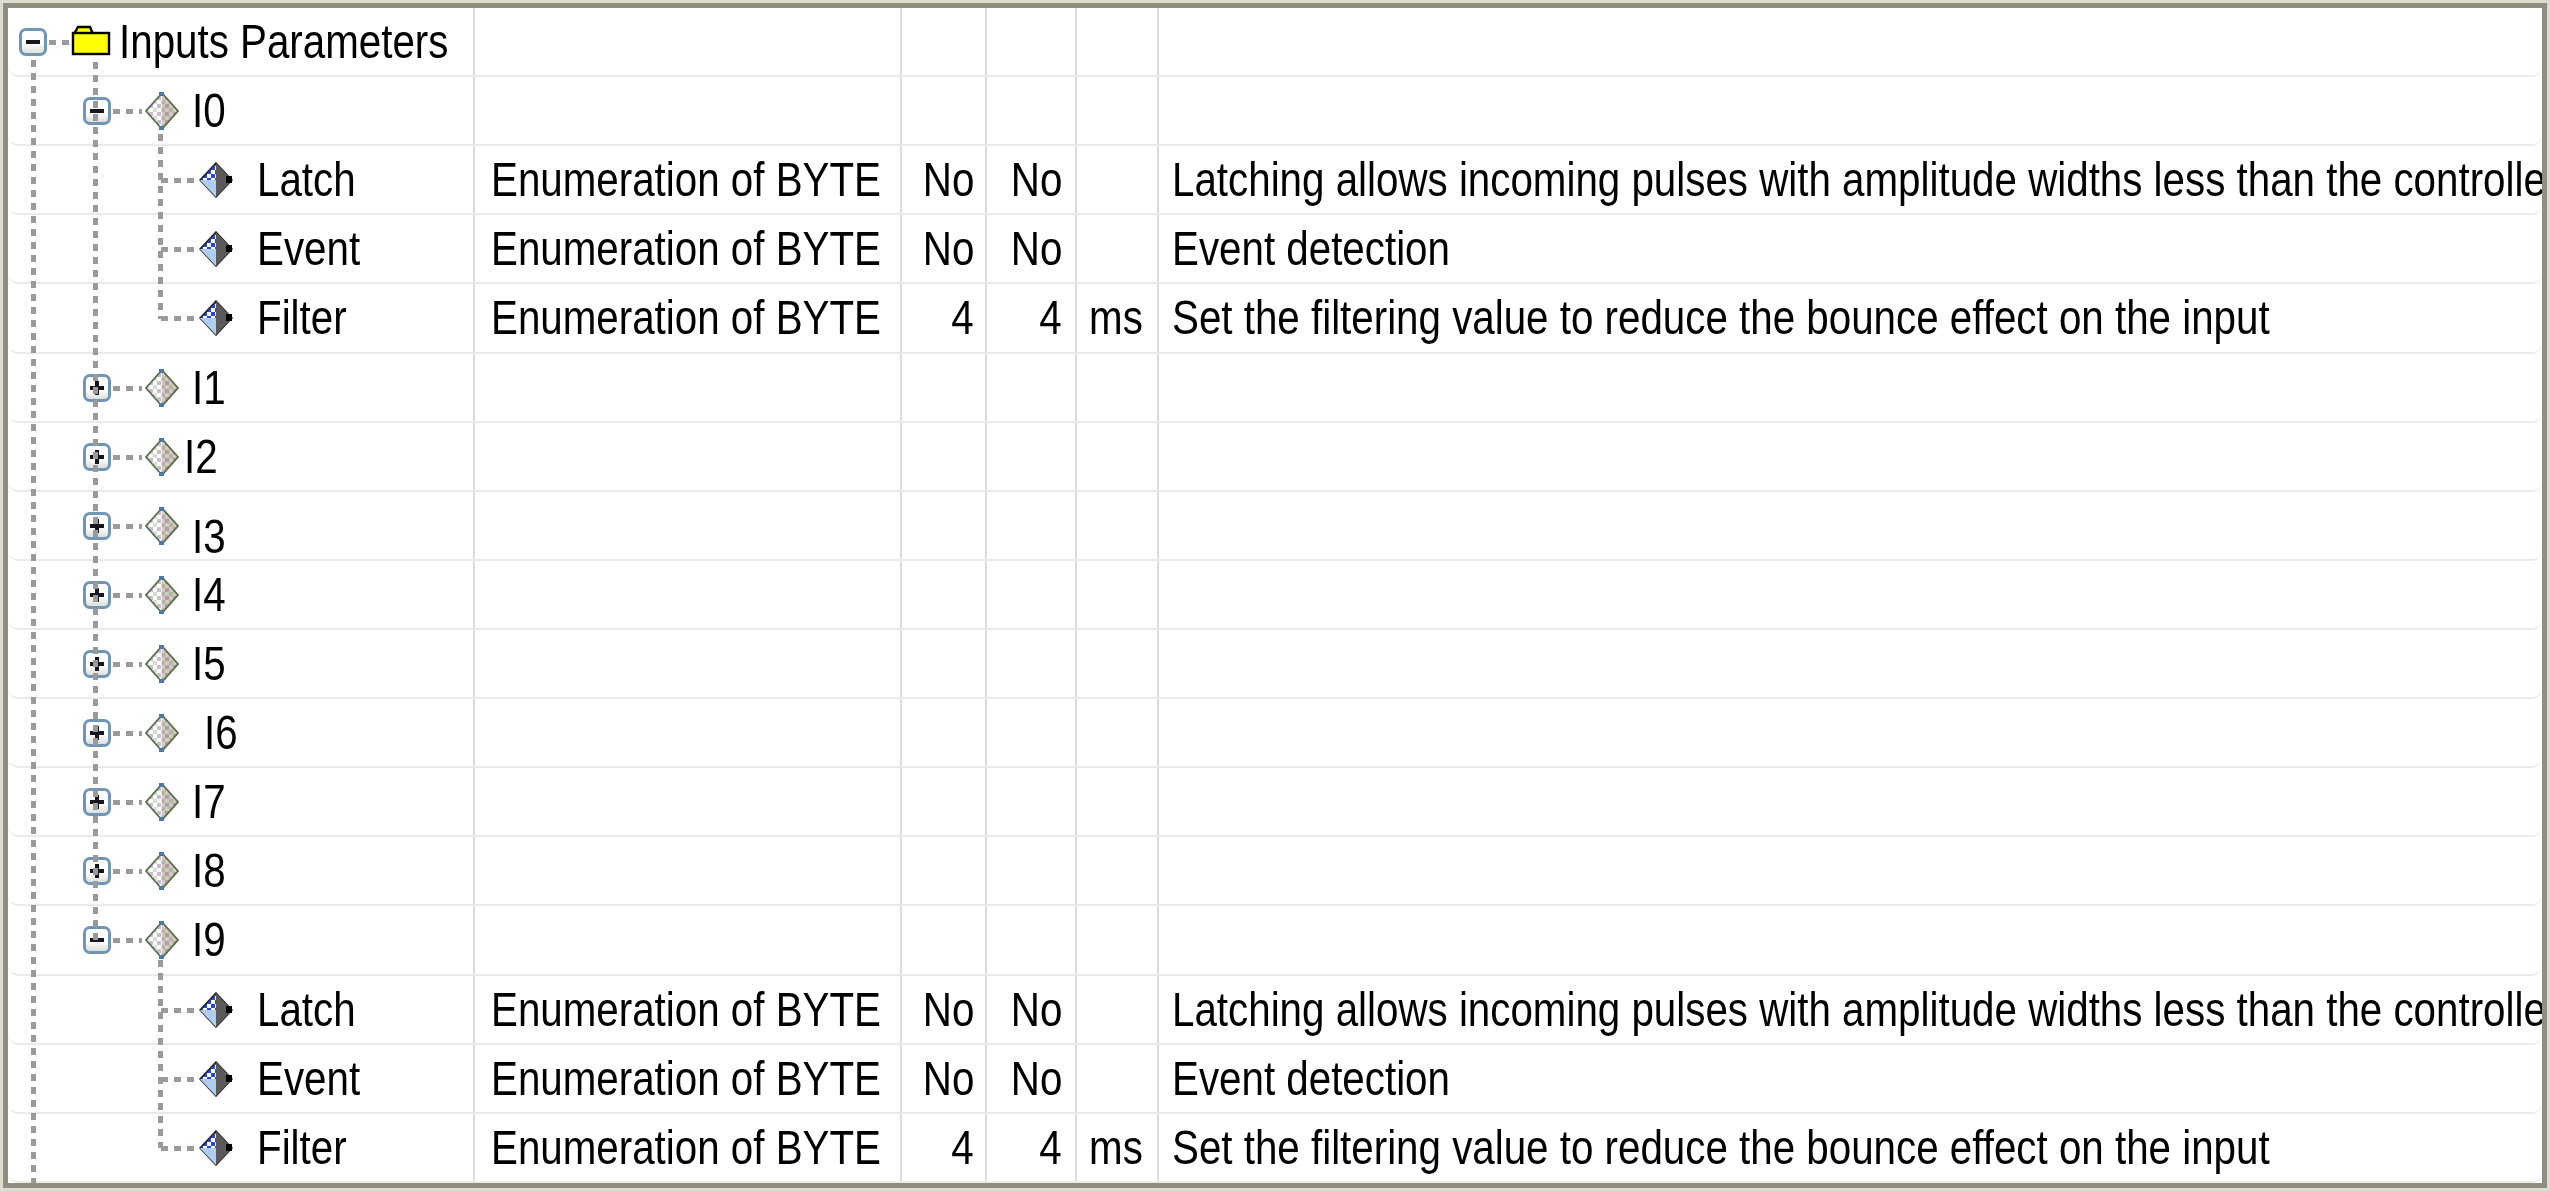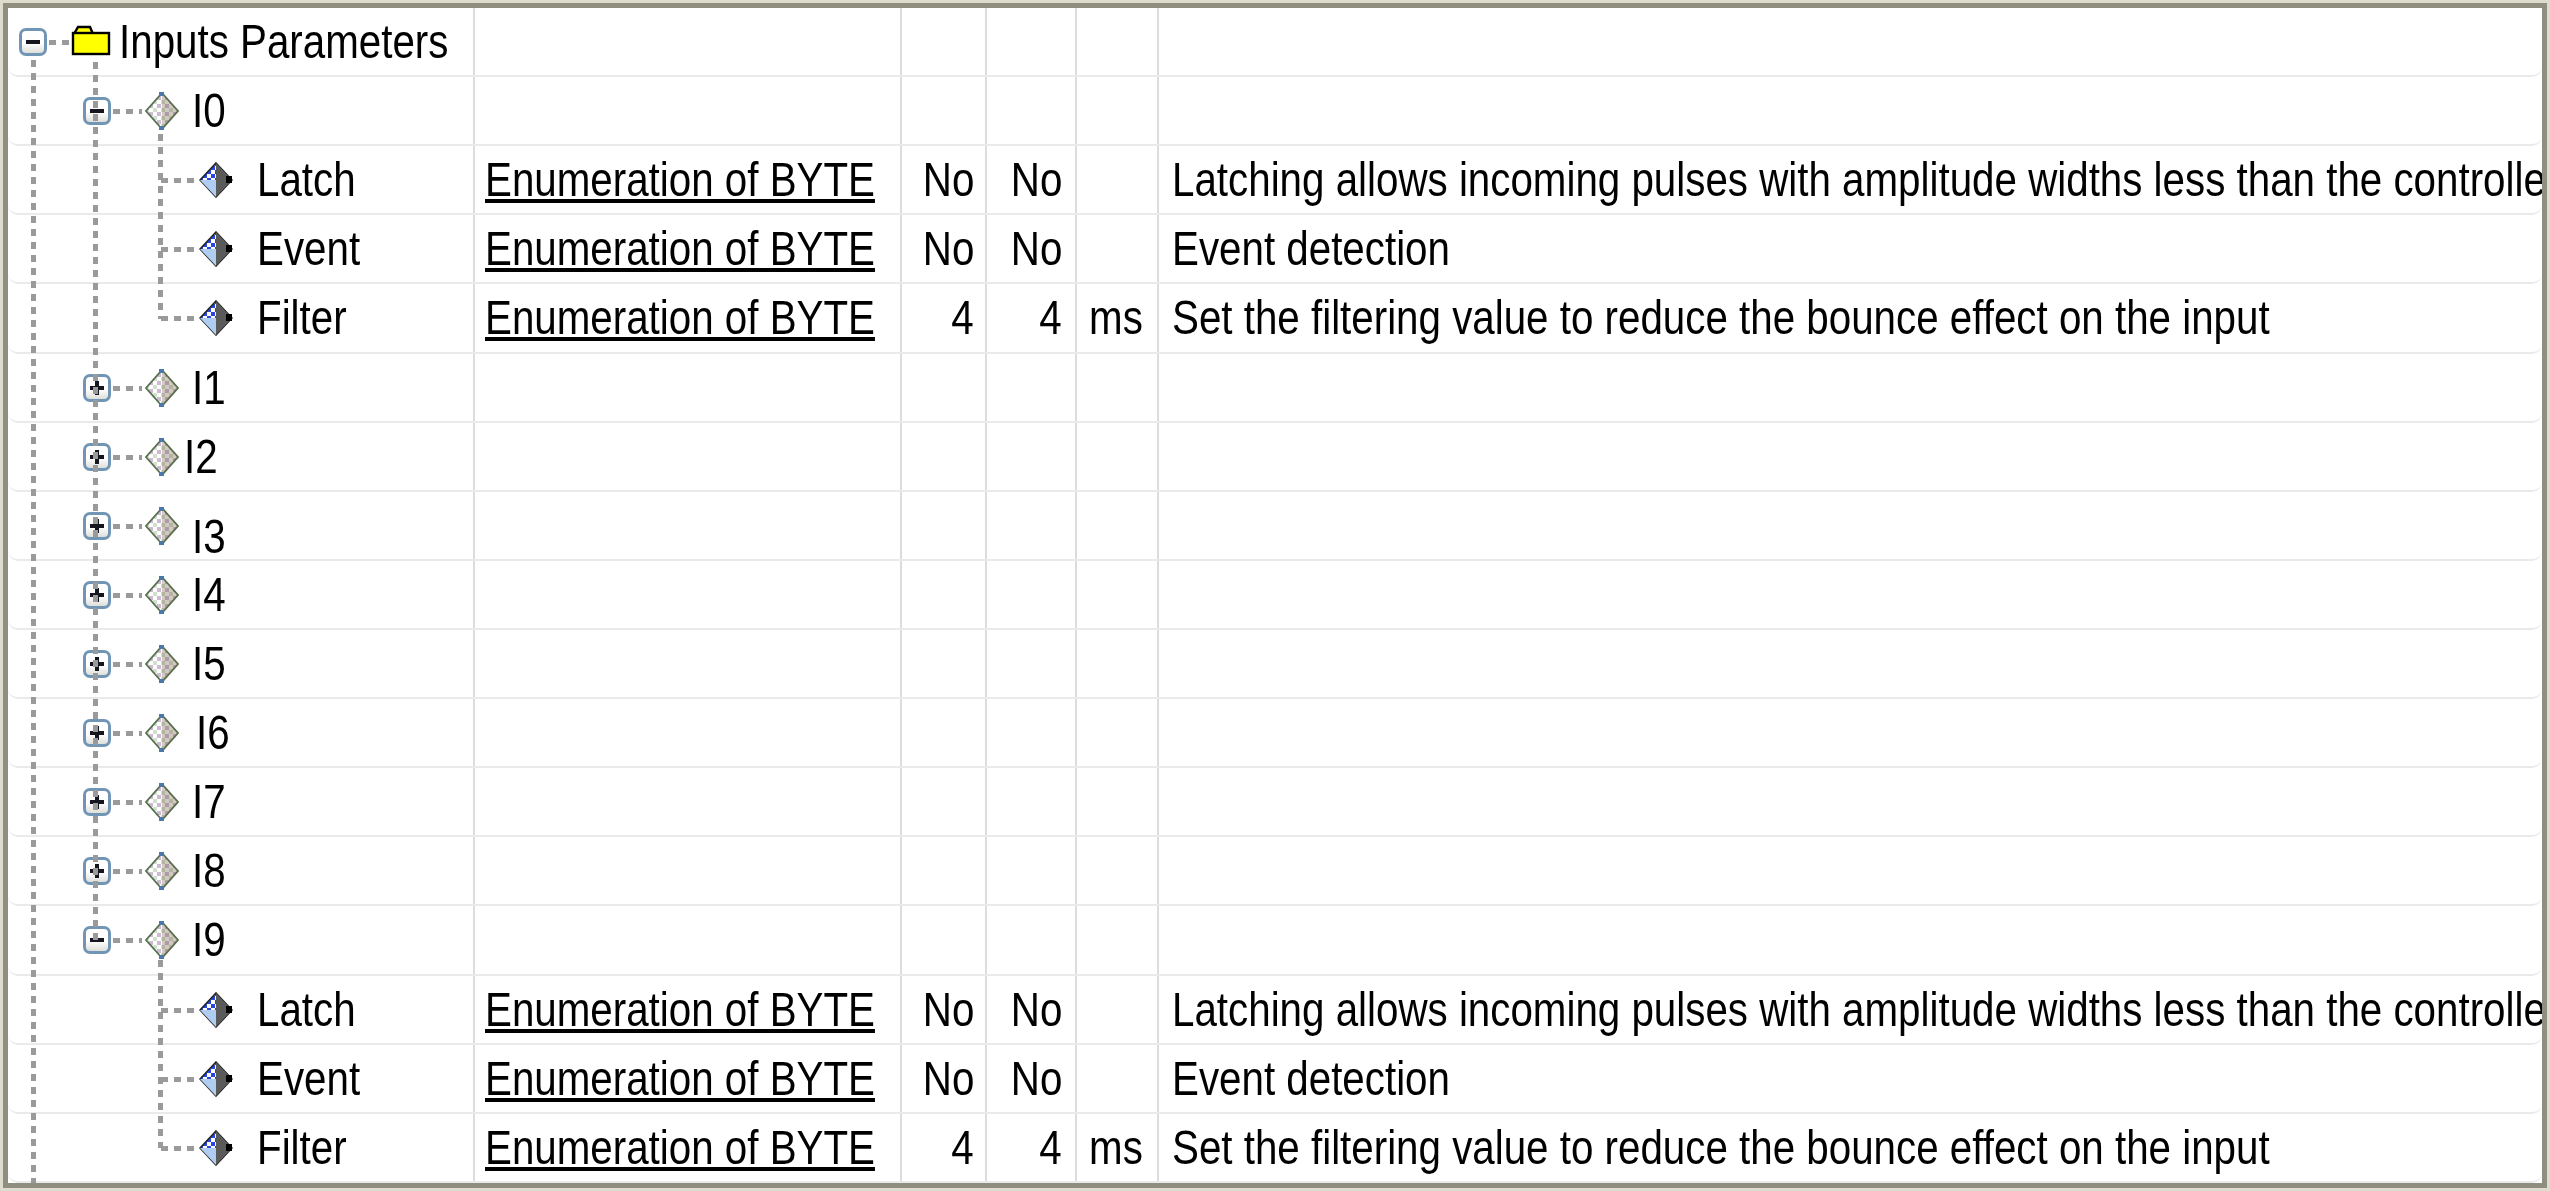--- a/index.html
+++ b/index.html
@@ -10,21 +10,21 @@
     font-family:"Liberation Sans","DejaVu Sans",sans-serif;font-size:48px;color:#000;}
 
   
   .col-sep{position:absolute;top:0;bottom:0;width:2px;background:#dcdcdc;z-index:0;}
 
   
   #rows{position:absolute;left:0;top:0;right:0;bottom:0;z-index:1;}
   .row{position:relative;height:69.118px;box-sizing:border-box;border-bottom:2px solid #eaeaea;
     display:grid;grid-template-columns:465px 427px 85px 90px 82px 1fr;border-radius:10px;}
   .cell{position:relative;display:flex;align-items:center;overflow:hidden;box-sizing:border-box;}
-  .cell.c-type{padding-left:12px;text-decoration:underline;}
+  .cell.c-type{padding-left:18px;}
   .cell.c-value{justify-content:flex-end;padding-right:11px;}
   .cell.c-default{justify-content:flex-end;padding-right:13px;}
   .cell.c-unit{justify-content:center;}
   .cell.c-desc{padding-left:15px;}
 
   
   .tx{white-space:nowrap;transform:scaleX(0.84);transform-origin:left center;display:inline-block;}
   .tx.r{transform-origin:right center;}
   .tx.c{transform-origin:center center;}
 
@@ -468,21 +468,21 @@
                       <rect width="8" height="8" fill="#ffffff"></rect>
                       <rect width="4" height="4" fill="#d3e0cd"></rect>
                       <rect x="4" y="4" width="4" height="4" fill="#ccbbd3"></rect>
                     </pattern>
                   </defs>
                   <polygon points="17,1 33,19 17,37 1,19" fill="url(#chkA)" stroke="#57714f" stroke-width="1.8"></polygon>
                   <polygon points="17,1 33,19 17,37" fill="#6f5a40" opacity="0.32"></polygon>
                   <rect x="14" y="0" width="5" height="4" fill="#4a78a8"></rect>
                   <rect x="14" y="34" width="5" height="4" fill="#4a78a8"></rect>
                 </svg></span>
-              <div class="nlabel" style="left: 188px;">
+              <div class="nlabel" style="left: 196px;">
                 <span class="tx">I6</span>
               </div>
             </div>
             <div class="cell c-type">
               <span class="tx"></span>
             </div>
             <div class="cell c-value">
               <span class="tx r"></span>
             </div>
             <div class="cell c-default">

